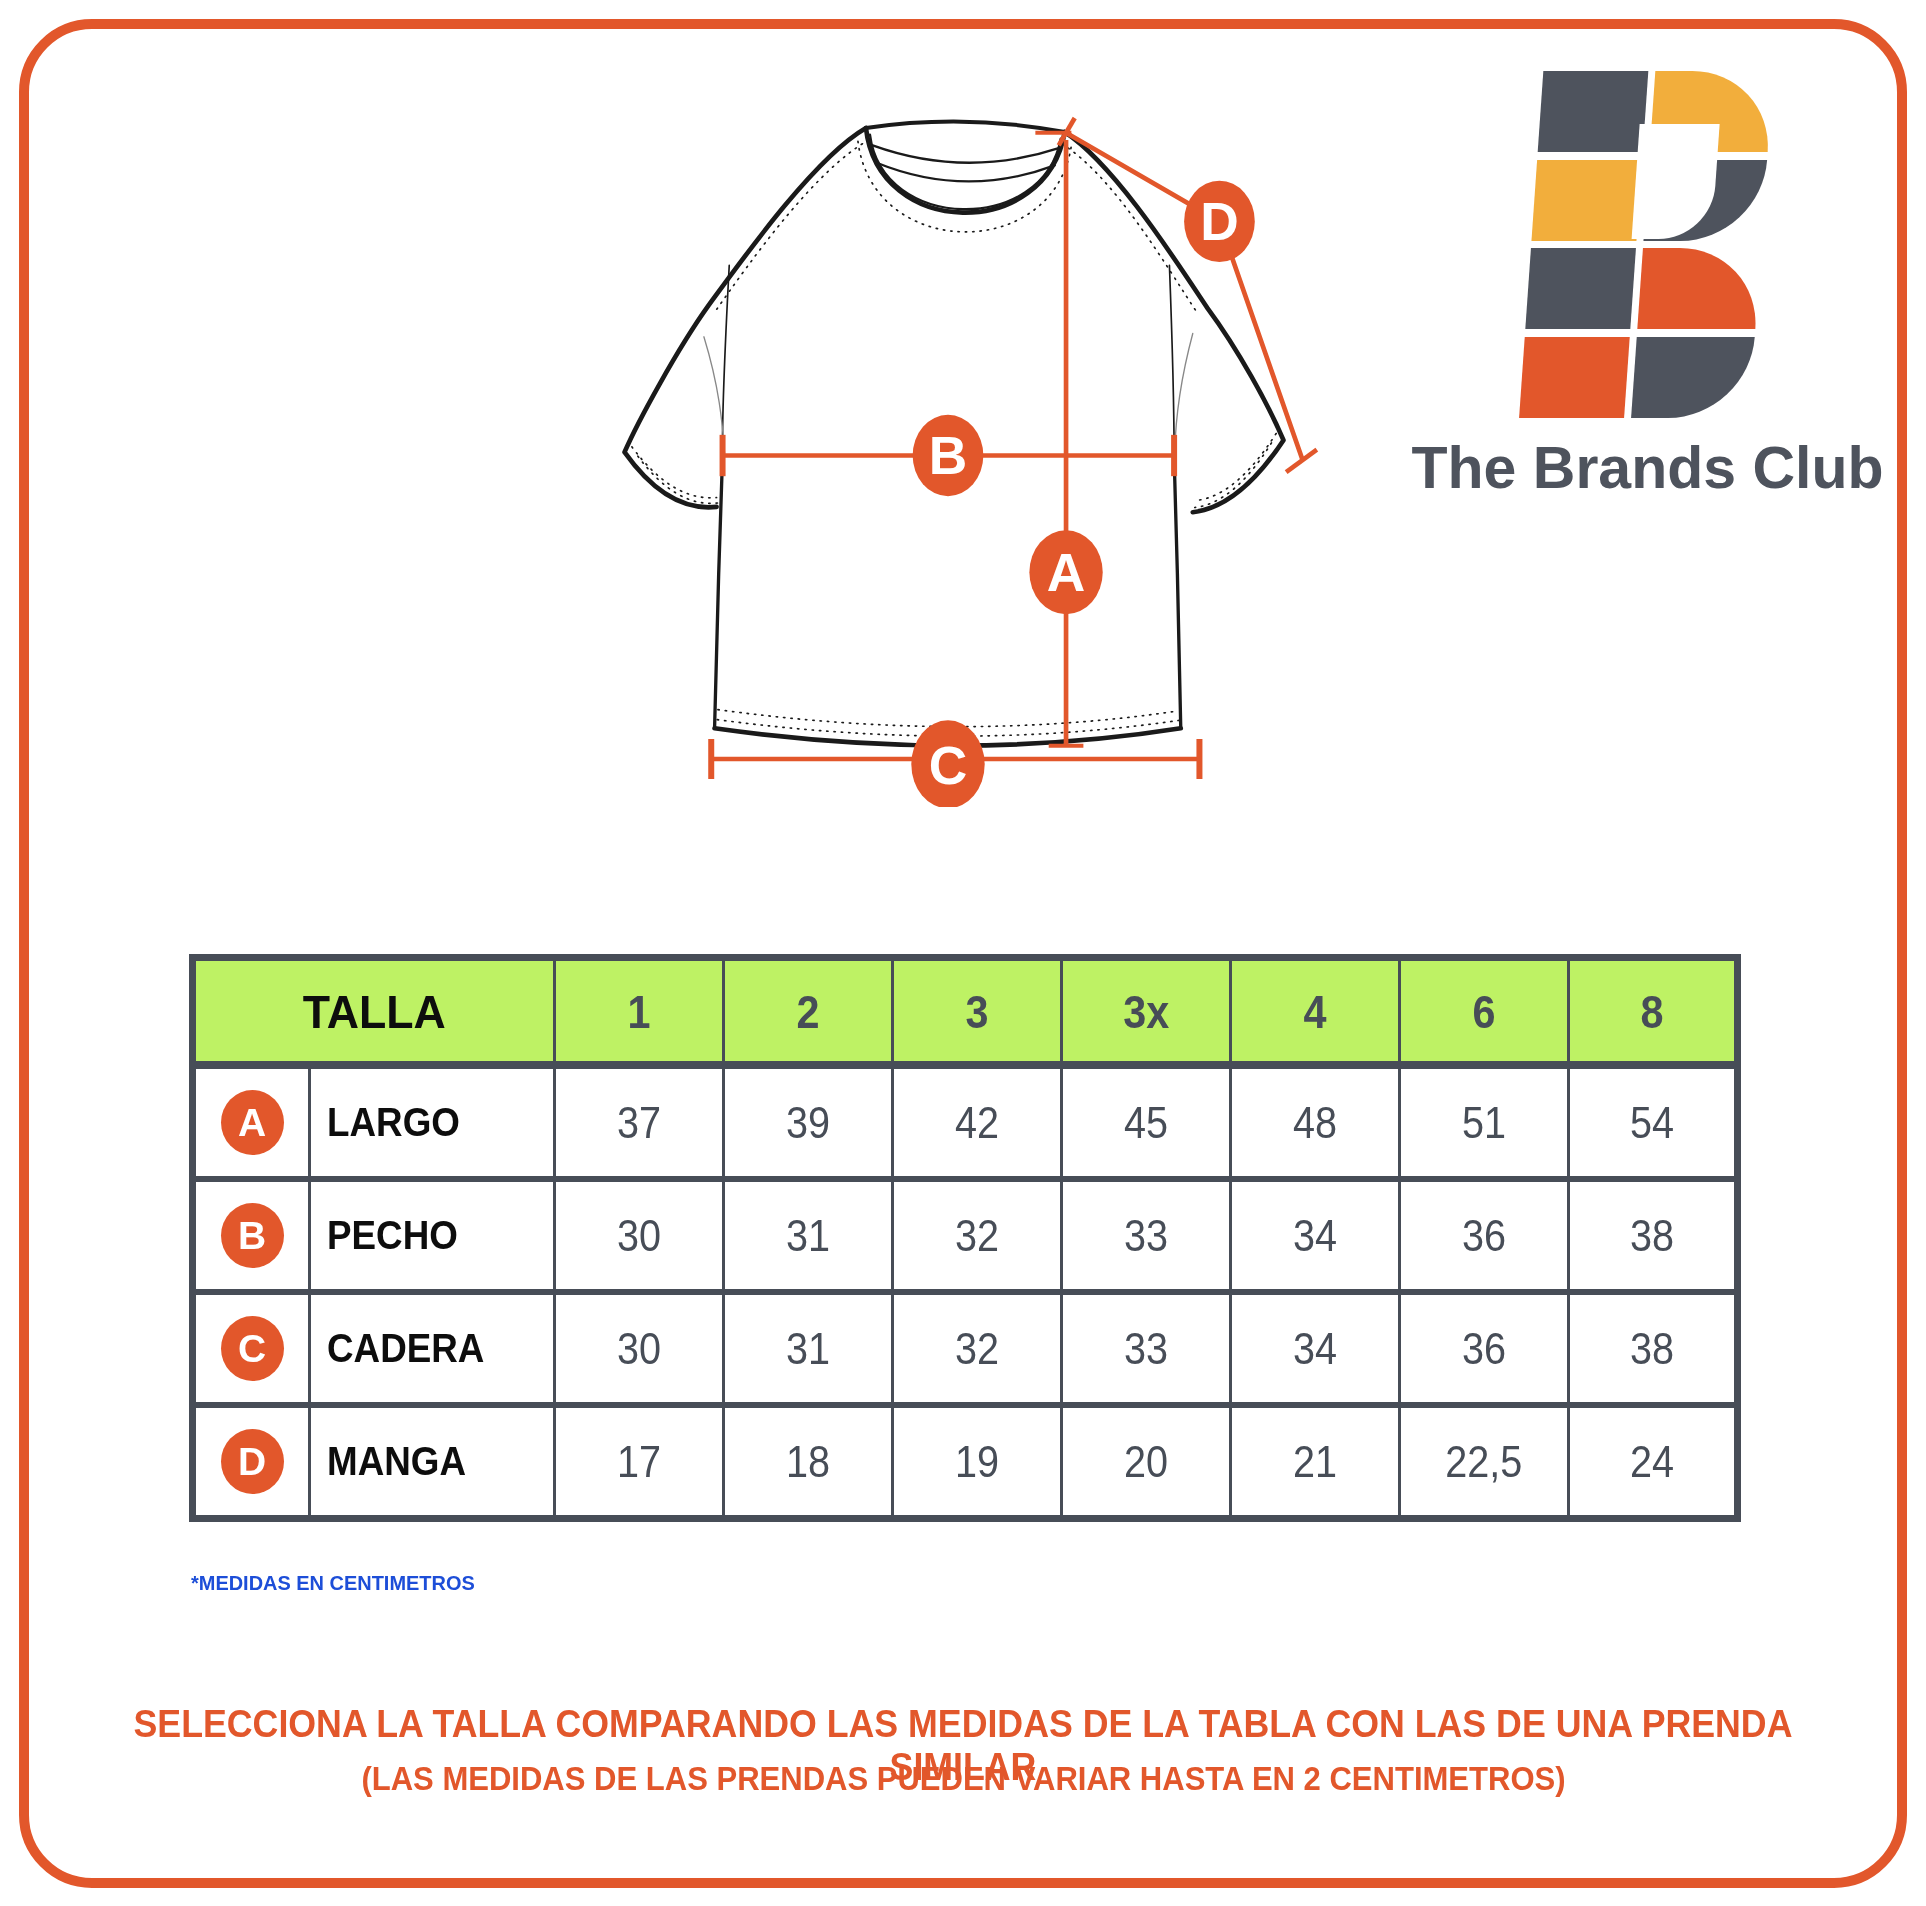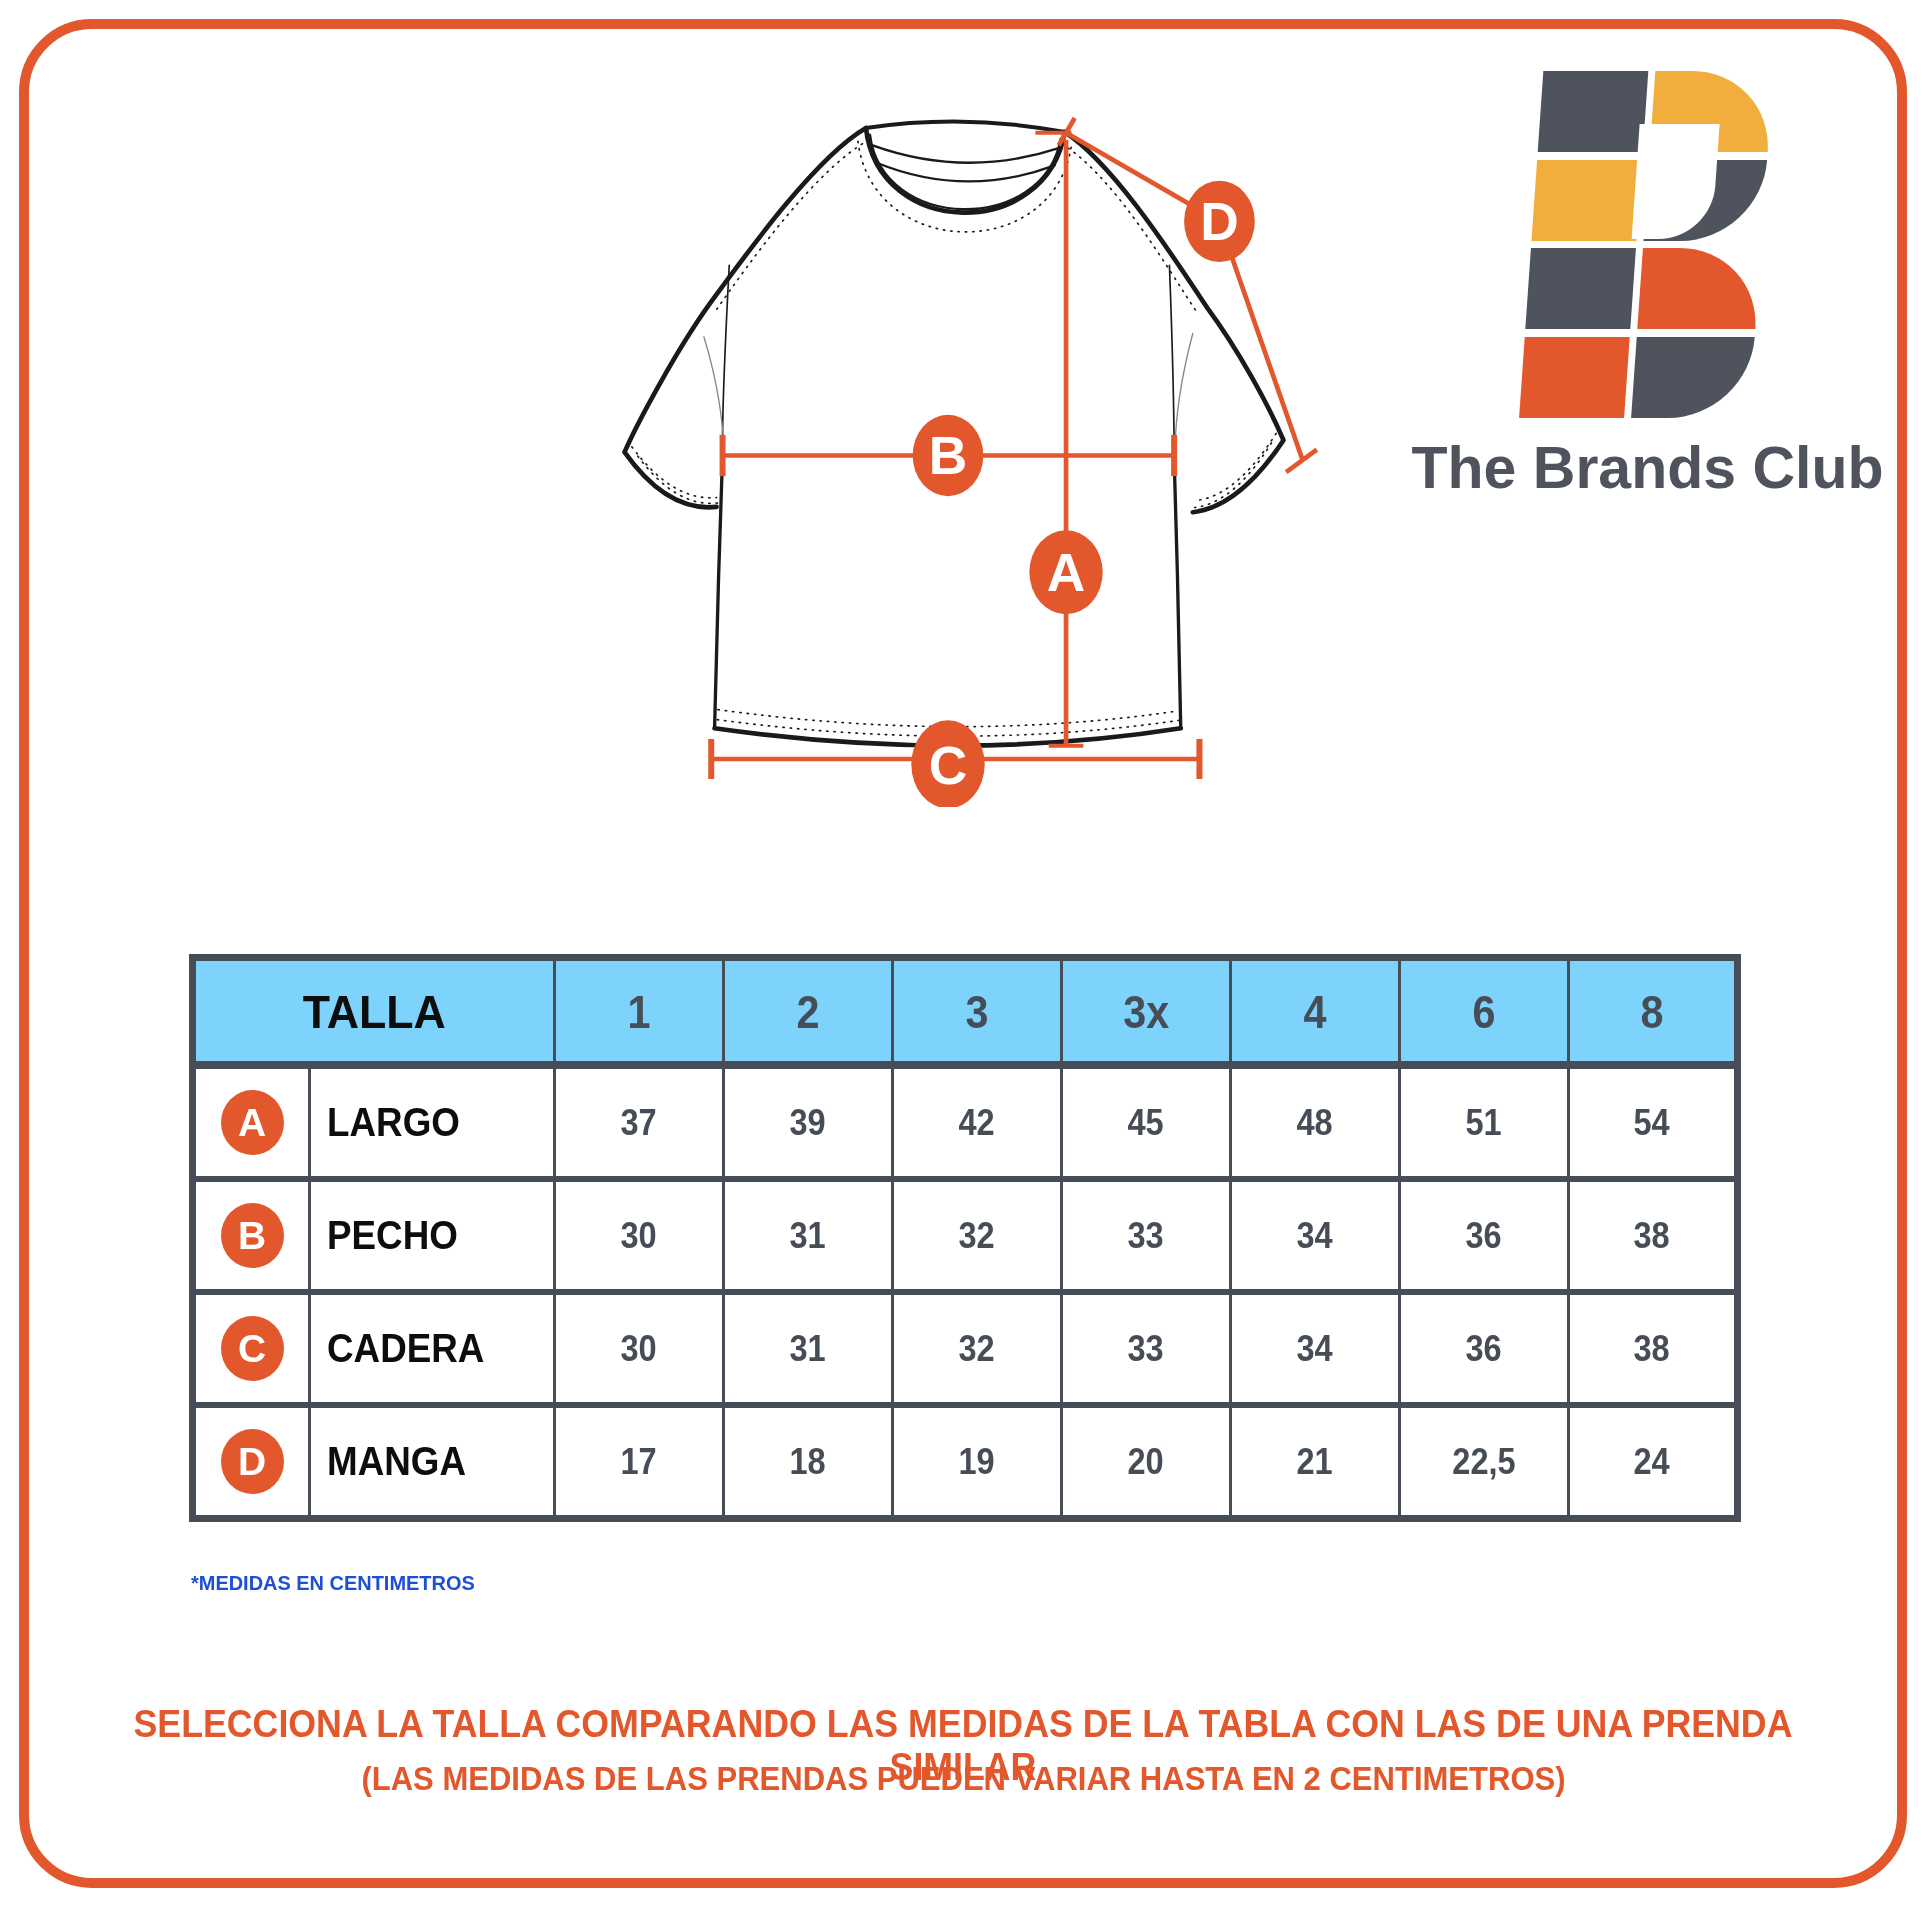--- a/index.html
+++ b/index.html
@@ -34,27 +34,27 @@
     font-size:59px;font-weight:bold;color:#4E535D;letter-spacing:0;
   }
 
   
   table.size-table{
     position:absolute;left:189px;top:954px;width:1547px;
     border-collapse:collapse;table-layout:fixed;
     border:7.3px solid #474D57;
   }
   .size-table th,.size-table td{border:3.3px solid #474D57;text-align:center;vertical-align:middle;padding:0;}
-  .size-table thead th{background:#7dd3fc;height:100px;border-bottom:8px solid #474D57;border-top:6.7px solid #474D57;}
+  .size-table thead th{background:#bef264;height:100px;border-bottom:8px solid #474D57;border-top:6.7px solid #474D57;}
   .size-table td{height:107px;border-top:6.7px solid #474D57;border-bottom:6.7px solid #474D57;background:#fff;}
   th.talla{font-size:47px;font-weight:bold;color:#0D0D0D;}
   th.size-h{font-size:47px;font-weight:bold;color:#474D57;}
   td.letter-cell{width:117px;}
   td.label-cell{text-align:left;padding-left:16px;font-size:40px;font-weight:bold;color:#0D0D0D;}
-  td.val{font-size:37px;font-weight:bold;color:#474D57;}
+  td.val{font-size:45px;font-weight:normal;color:#474D57;}
   .badge{
     display:inline-block;width:63px;height:65px;border-radius:50%;background:#E2572B;
     color:#fff;font-size:39px;font-weight:bold;line-height:65px;text-align:center;
   }
   .cx{display:inline-block;transform:scaleX(.88);transform-origin:center;}
   .cx92{display:inline-block;transform:scaleX(.92);transform-origin:left center;}
   .cx95{display:inline-block;transform:scaleX(.95);transform-origin:center;}
 
   
   .units-note{position:absolute;left:191px;top:1571px;font-size:21px;font-weight:bold;color:#1d4ed8;}

